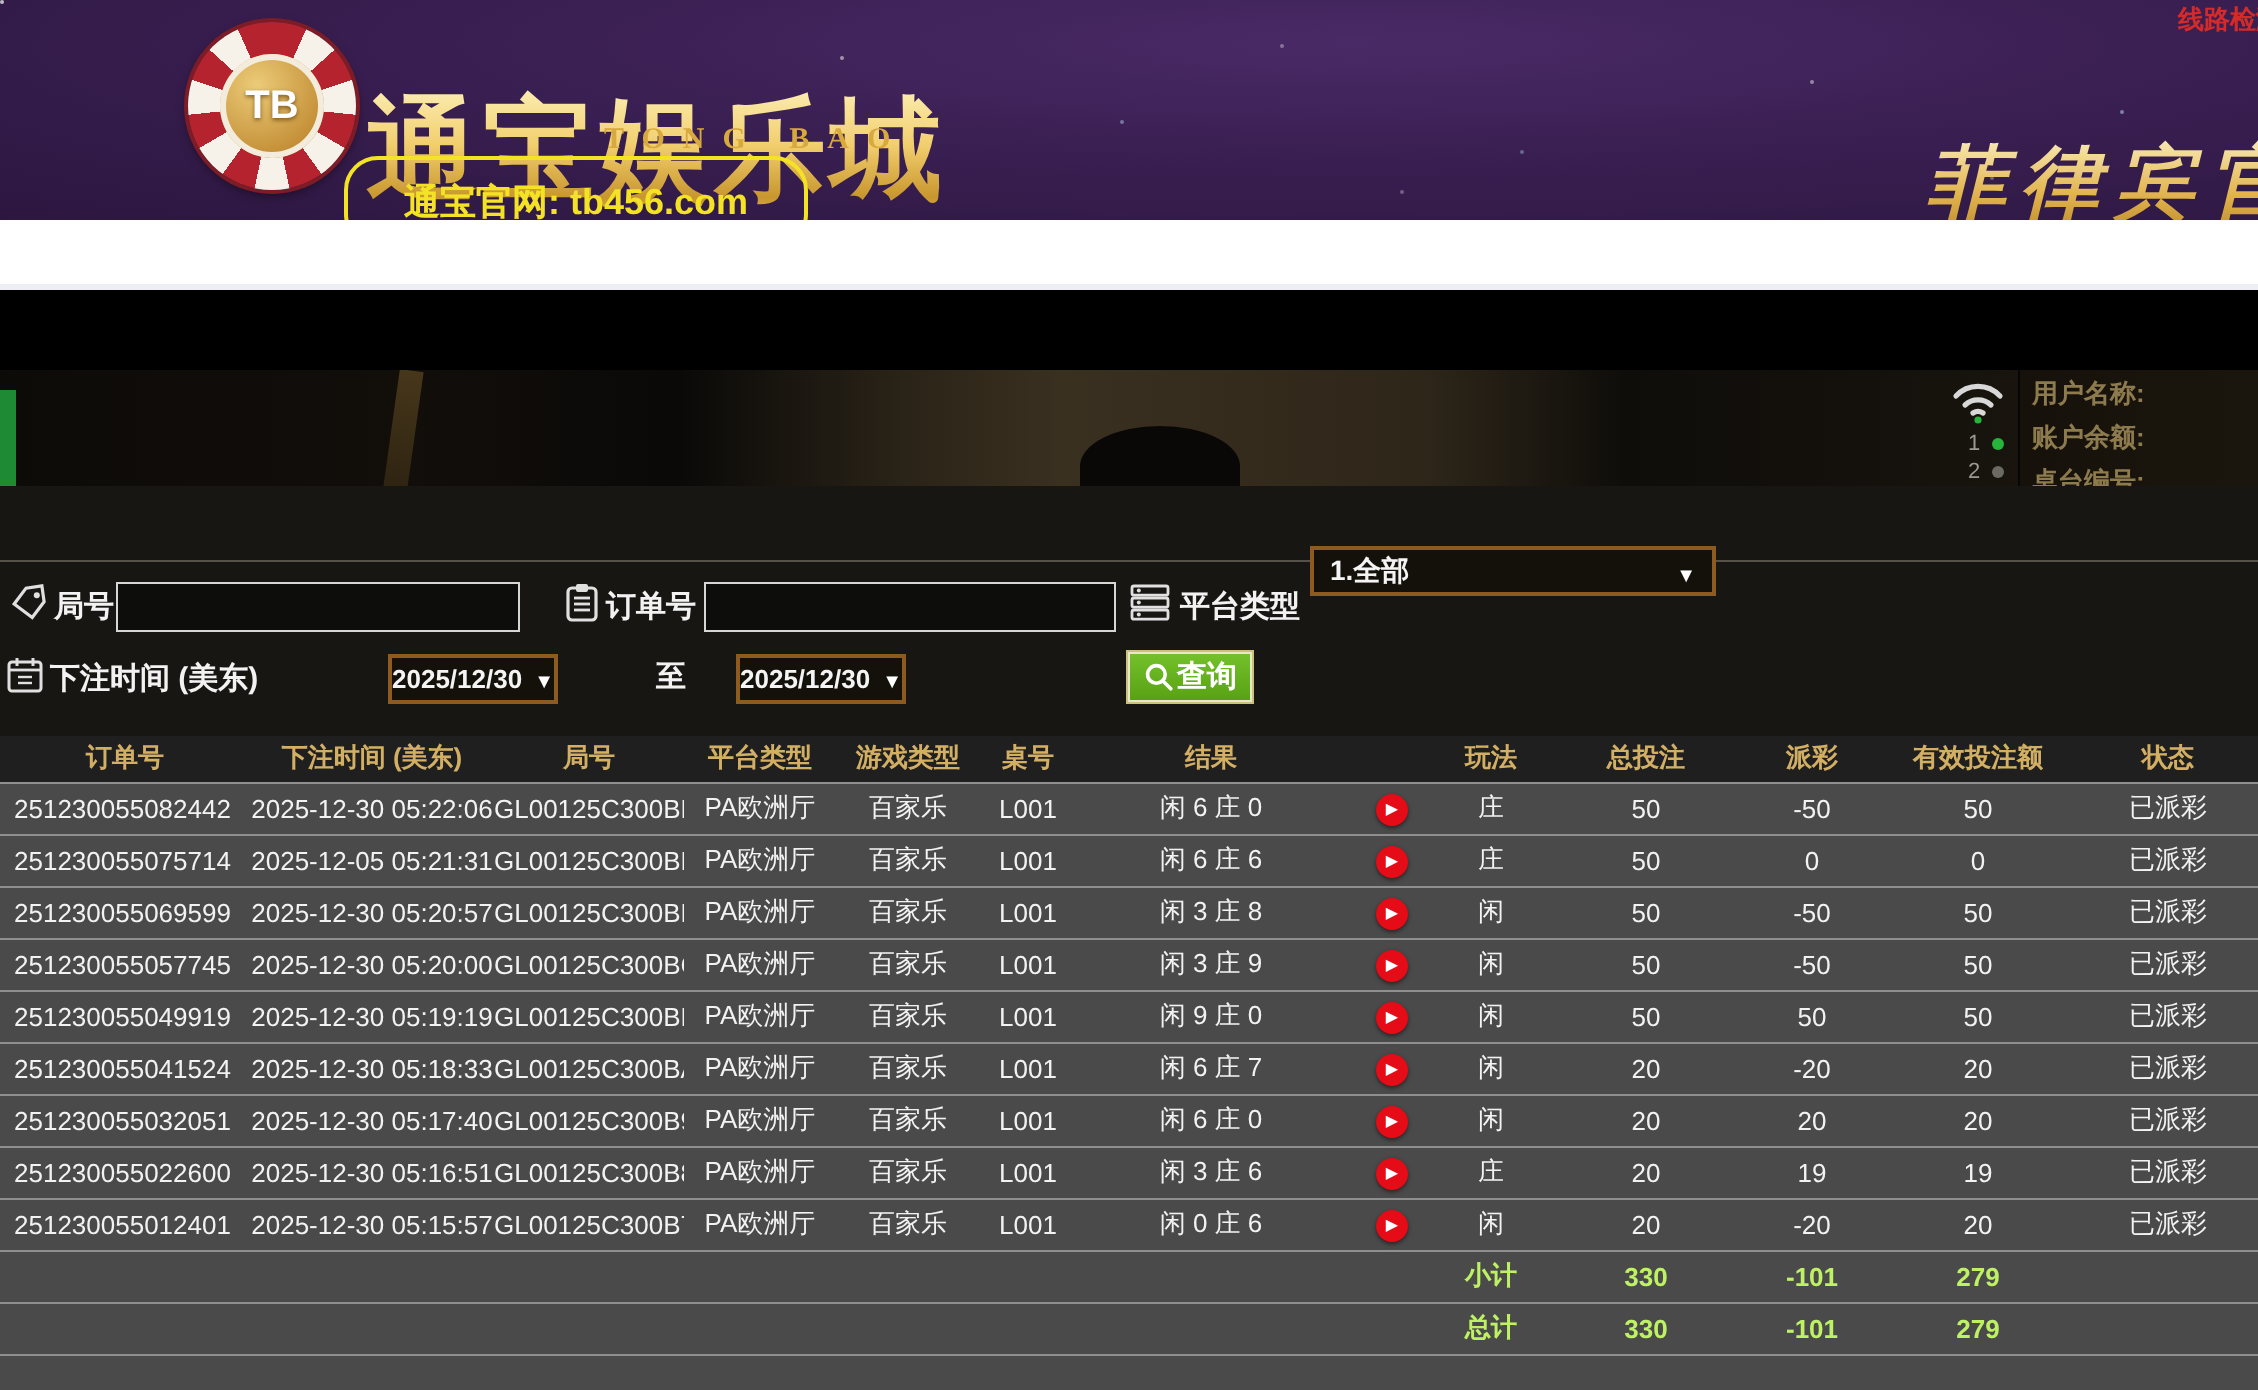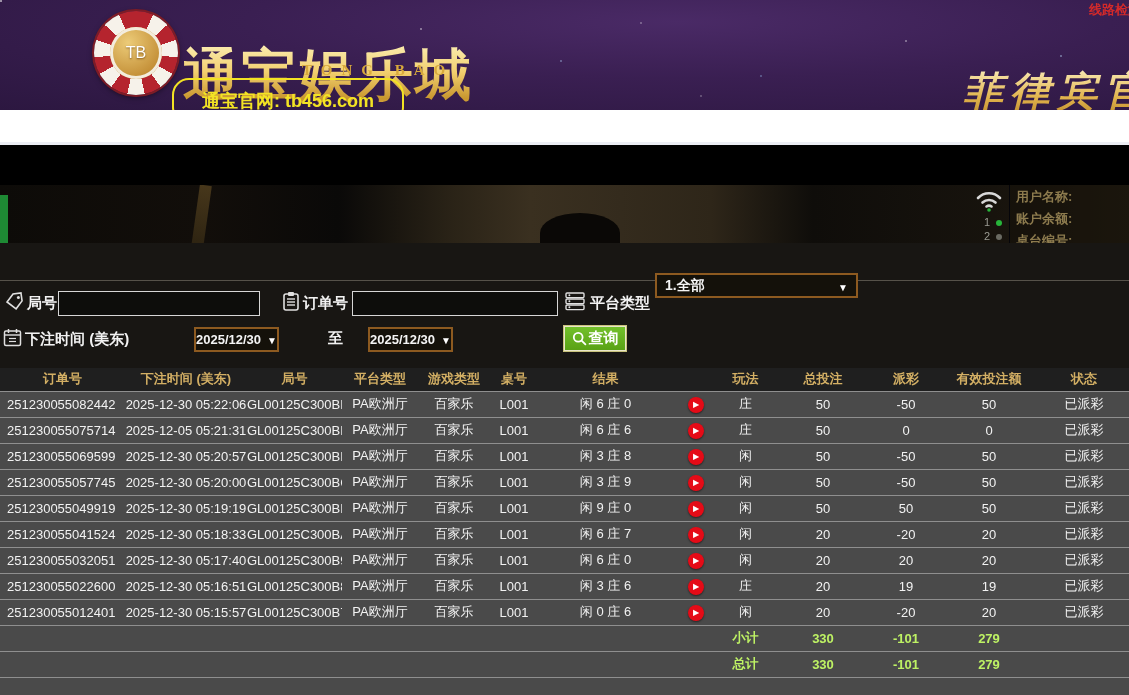--- a/index.html
+++ b/index.html
@@ -14,21 +14,21 @@
     box-shadow: 420px 28px 0 rgba(255,255,255,.5), 560px 60px 0 rgba(180,220,255,.45),
       640px 22px 0 rgba(255,255,255,.35), 760px 75px 0 rgba(160,210,255,.4),
       905px 40px 0 rgba(255,255,255,.45), 995px 88px 0 rgba(255,255,255,.3),
       1060px 55px 0 rgba(190,225,255,.5), 700px 95px 0 rgba(255,255,255,.3); }
   .chip { position:absolute; left:94px; top:11px; width:84px; height:84px; border-radius:50%;
     background:repeating-conic-gradient(#b5242e 0deg 24deg, #f6f2ea 24deg 48deg);
     box-shadow:0 0 0 2px #7d1c26, 0 2px 6px rgba(0,0,0,.6); display:flex; align-items:center; justify-content:center; }
   .chip-inner { width:52px; height:52px; border-radius:50%;
     background:radial-gradient(circle at 35% 30%, #eccb78, #c49038 70%, #9c6c22);
     box-shadow:0 0 0 3px #f3ecdd inset; display:flex; align-items:center; justify-content:center;
-    color:#fff; font-weight:normal; font-size:16px; text-shadow:0 1px 2px rgba(90,50,0,.7); }
+    color:#fff; font-weight:bold; font-size:20px; text-shadow:0 1px 2px rgba(90,50,0,.7); }
   .brand-cn { position:absolute; left:183px; top:6px; font-size:56px; font-weight:bold; letter-spacing:2px;
     font-family:"Liberation Serif","DejaVu Serif",serif;
     background:linear-gradient(180deg,#fdf3c0 0%, #f2cf6e 45%, #c8962e 80%, #e9c360 100%);
     -webkit-background-clip:text; background-clip:text; -webkit-text-fill-color:transparent; color:#e9c360;
     text-shadow:none;margin-top:32px; }
   .brand-en { position:absolute; left:302px; top:62px; font-size:15px; font-weight:bold; letter-spacing:9px;
     color:#d8a93c; font-family:"Liberation Serif","DejaVu Serif",serif; }
   .official-pill { position:absolute; left:172px; top:78px; width:232px; height:46px; border:2px solid #f3e324;
     border-radius:17px; display:flex; align-items:center; justify-content:center;
     color:#f3e324; font-size:18px; font-weight:bold; }

